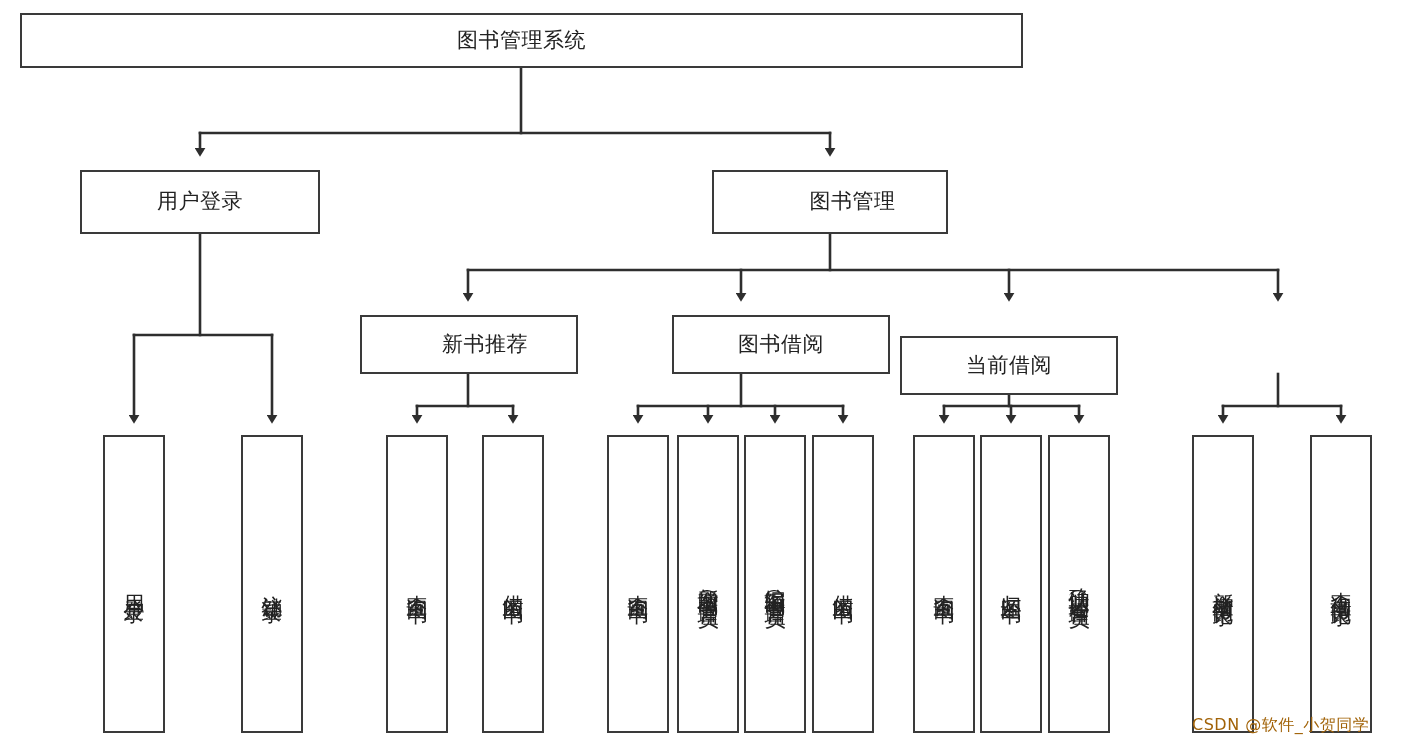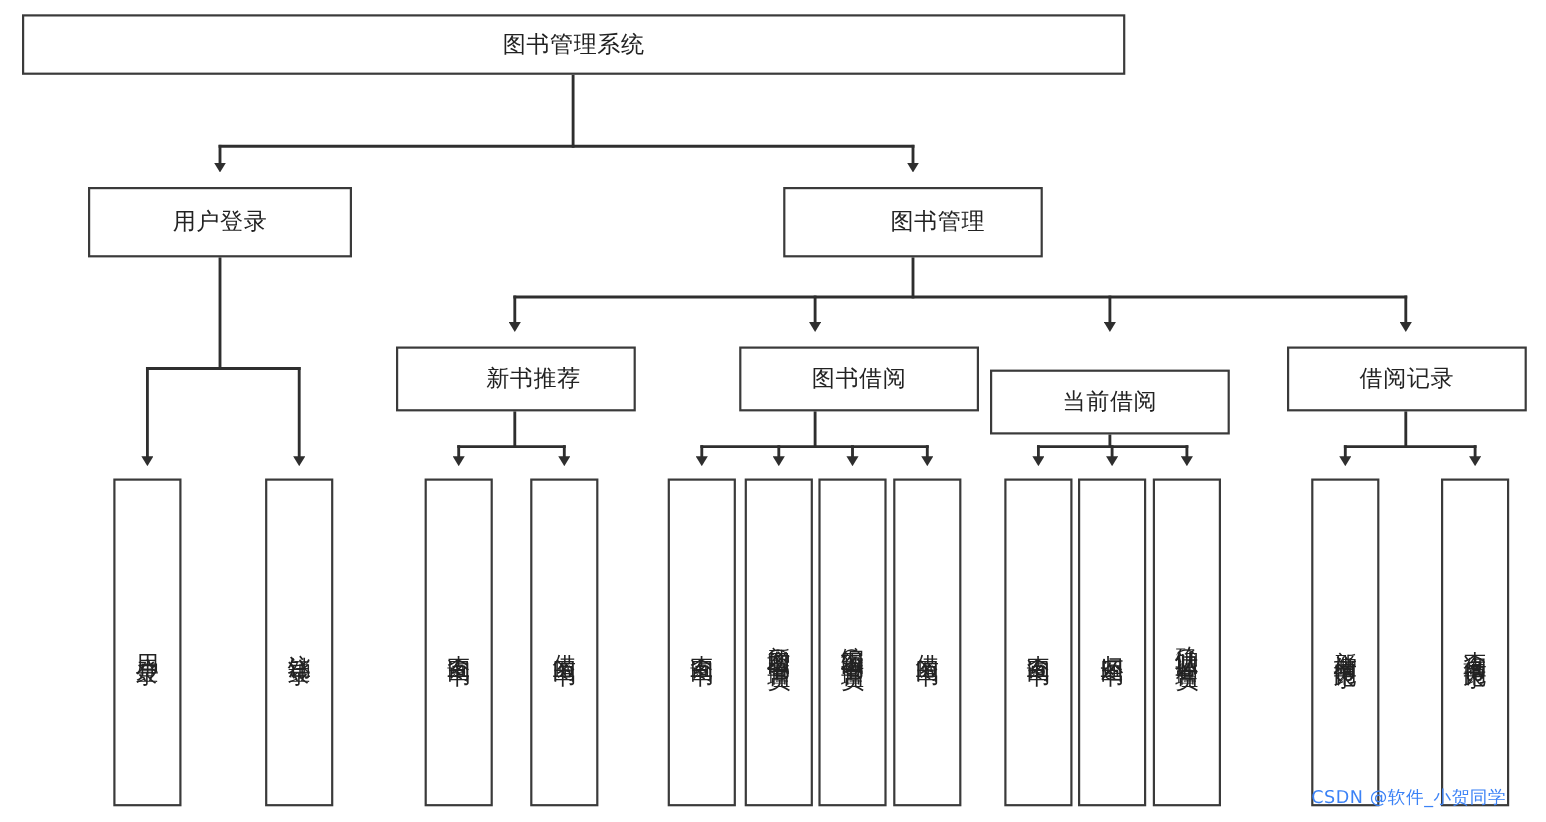--- a/index.html
+++ b/index.html
@@ -8,21 +8,21 @@
   #diagram-root{position:absolute;left:0;top:0;width:1405px;height:747px;}
   svg.diagram{position:absolute;left:0;top:0;width:1405px;height:747px;display:block;}
   .node-box{position:absolute;box-sizing:border-box;background:#ffffff;
             border:2.5px solid #3a3a3a;display:flex;align-items:center;
             justify-content:center;}
   .node-label{color:#222222;line-height:1.12;
               white-space:pre;letter-spacing:0.5px;}
   .h-label{font-size:21px;}
   .v-label{writing-mode:vertical-rl;text-orientation:upright;
            font-size:21px;letter-spacing:3px;line-height:1.05;}
-  .watermark{position:absolute;color:#3b82f6;font-size:16px;
+  .watermark{position:absolute;color:#a16207;font-size:16px;
              letter-spacing:0.5px;white-space:nowrap;}
 </style>
 </head>
 <body>
 
 <div id="diagram-root">
 
   <svg class="diagram" viewBox="0 0 1405 747">
     <defs>
       <marker id="arrowhead" markerWidth="9" markerHeight="11" refX="1.2" refY="5.5" orient="auto" markerUnits="userSpaceOnUse">
@@ -90,23 +90,20 @@
   </div>
 
   <div class="node-box" style="left:632px;top:315px;width:218px;height:59px;margin-left:40px;">
     <span class="node-label h-label">图书借阅</span>
   </div>
 
   <div class="node-box" style="left:900px;top:315px;width:218px;height:59px;margin-top:21px;">
     <span class="node-label h-label">当前借阅</span>
   </div>
 
-  <div class="node-box" style="left:1170px;top:315px;width:218px;height:59px;">
-    <span class="node-label h-label">借阅记录</span>
-  </div>
 
   <div class="node-box" style="left:103px;top:435px;width:62px;height:298px;">
     <span class="node-label v-label">用户登录</span>
   </div>
 
   <div class="node-box" style="left:241px;top:435px;width:62px;height:298px;">
     <span class="node-label v-label">注销登录</span>
   </div>
 
   <div class="node-box" style="left:386px;top:435px;width:62px;height:298px;">

